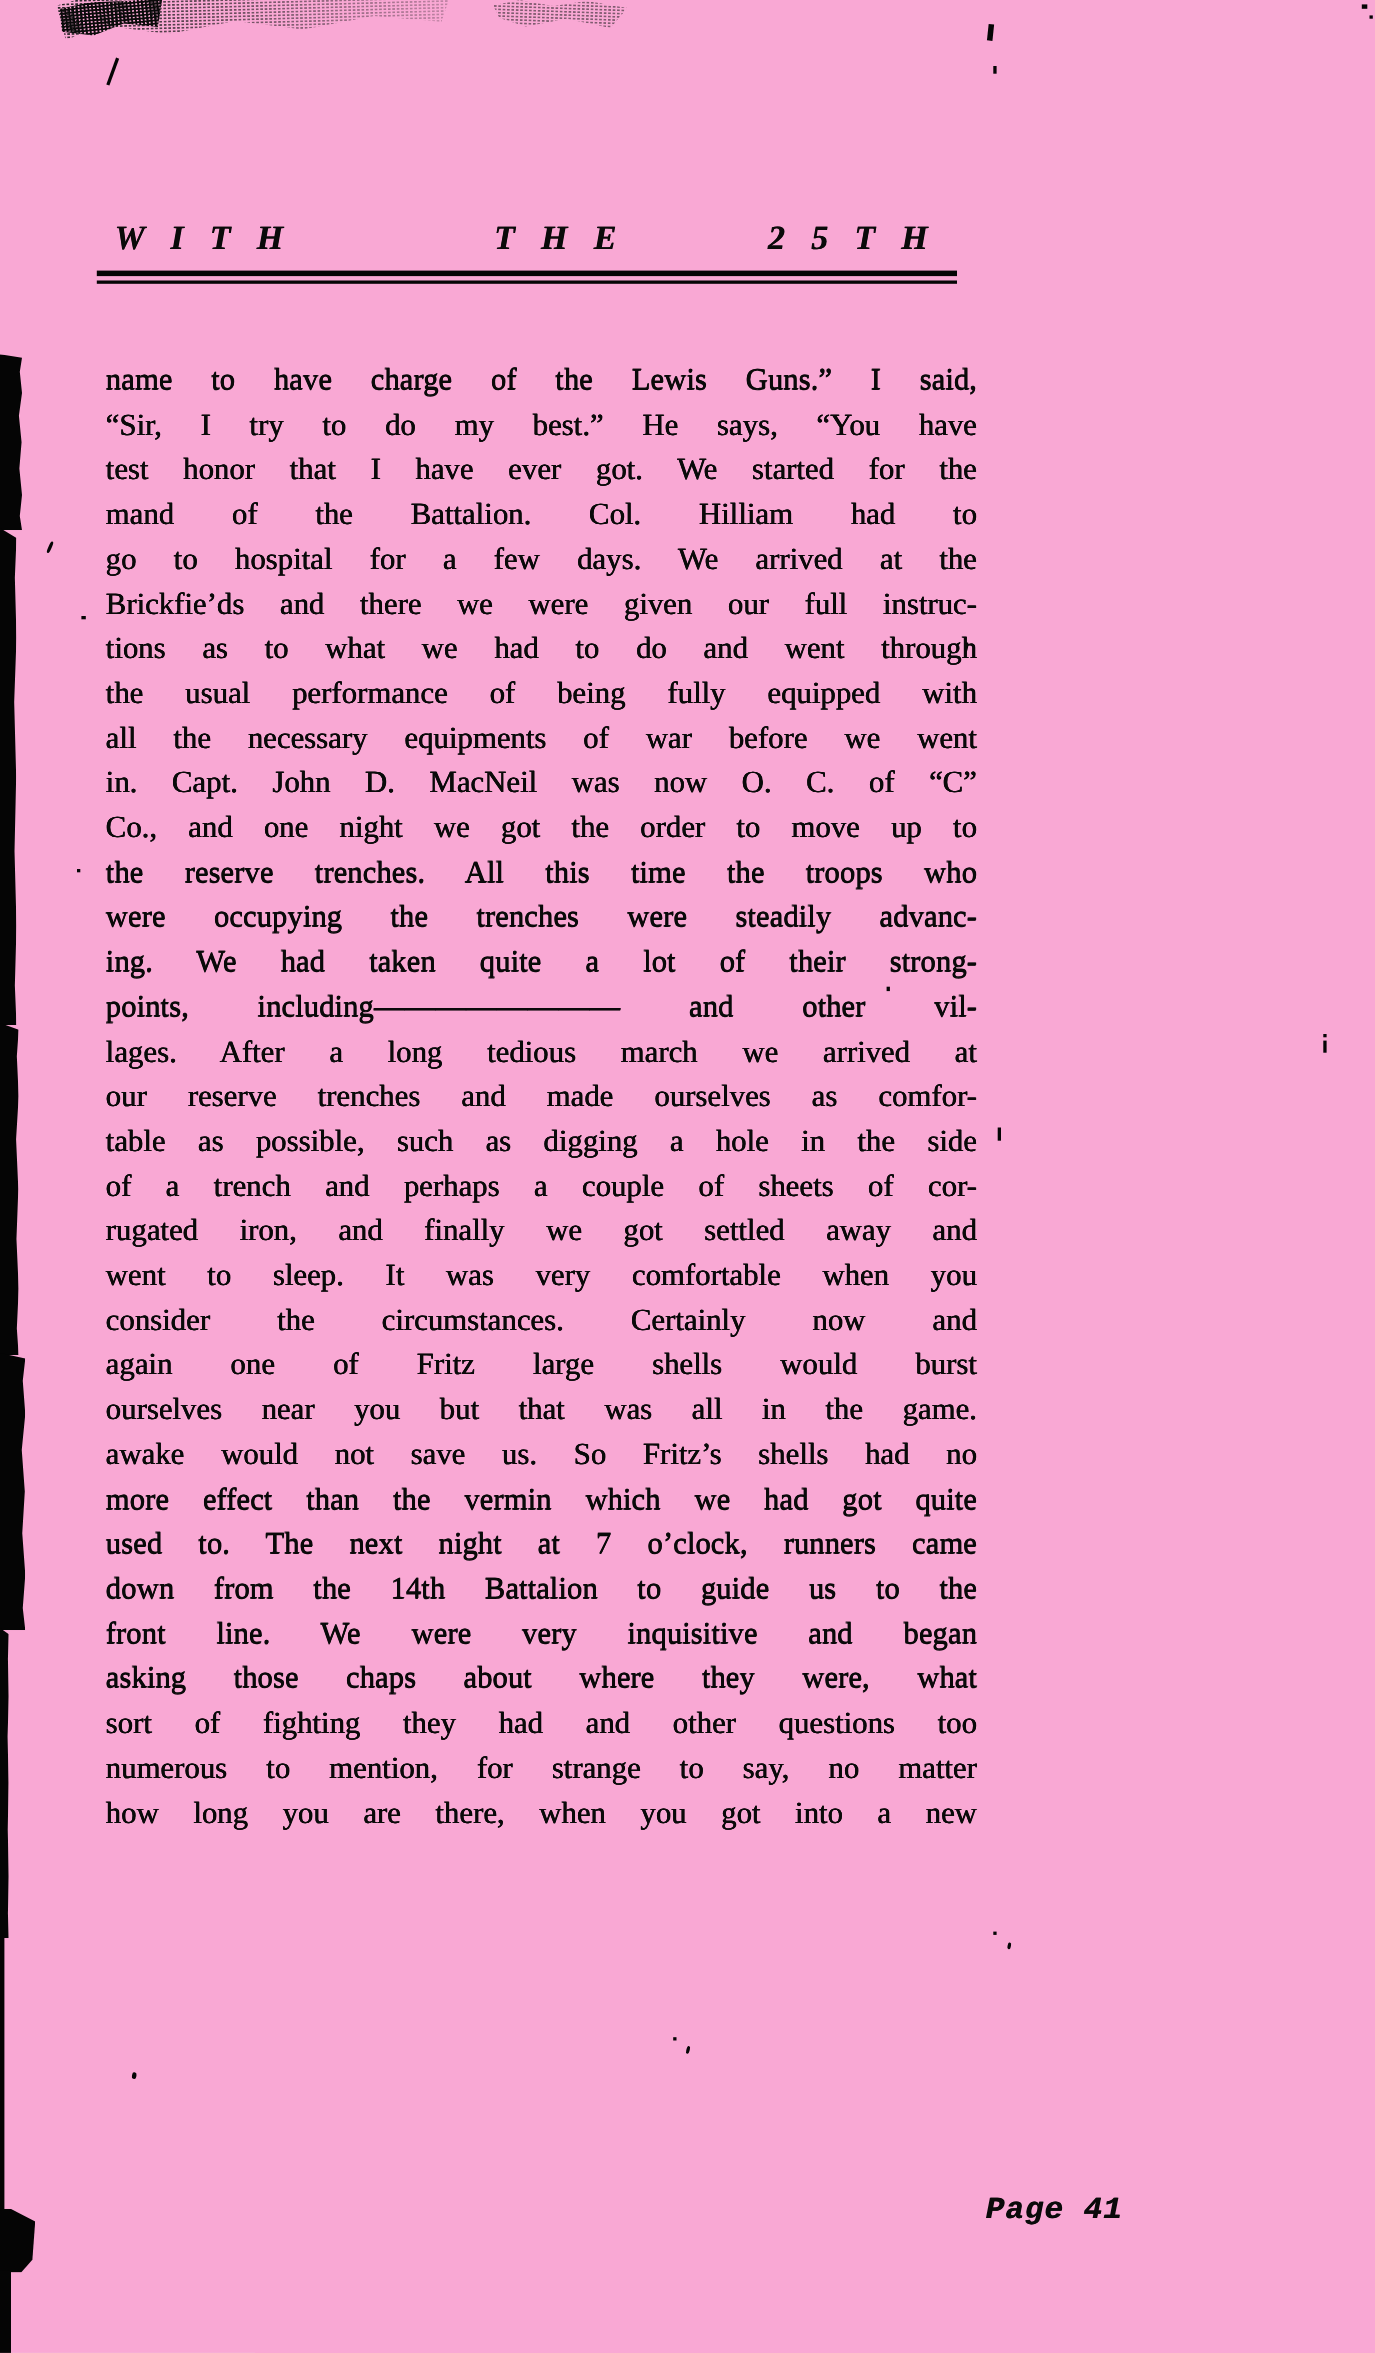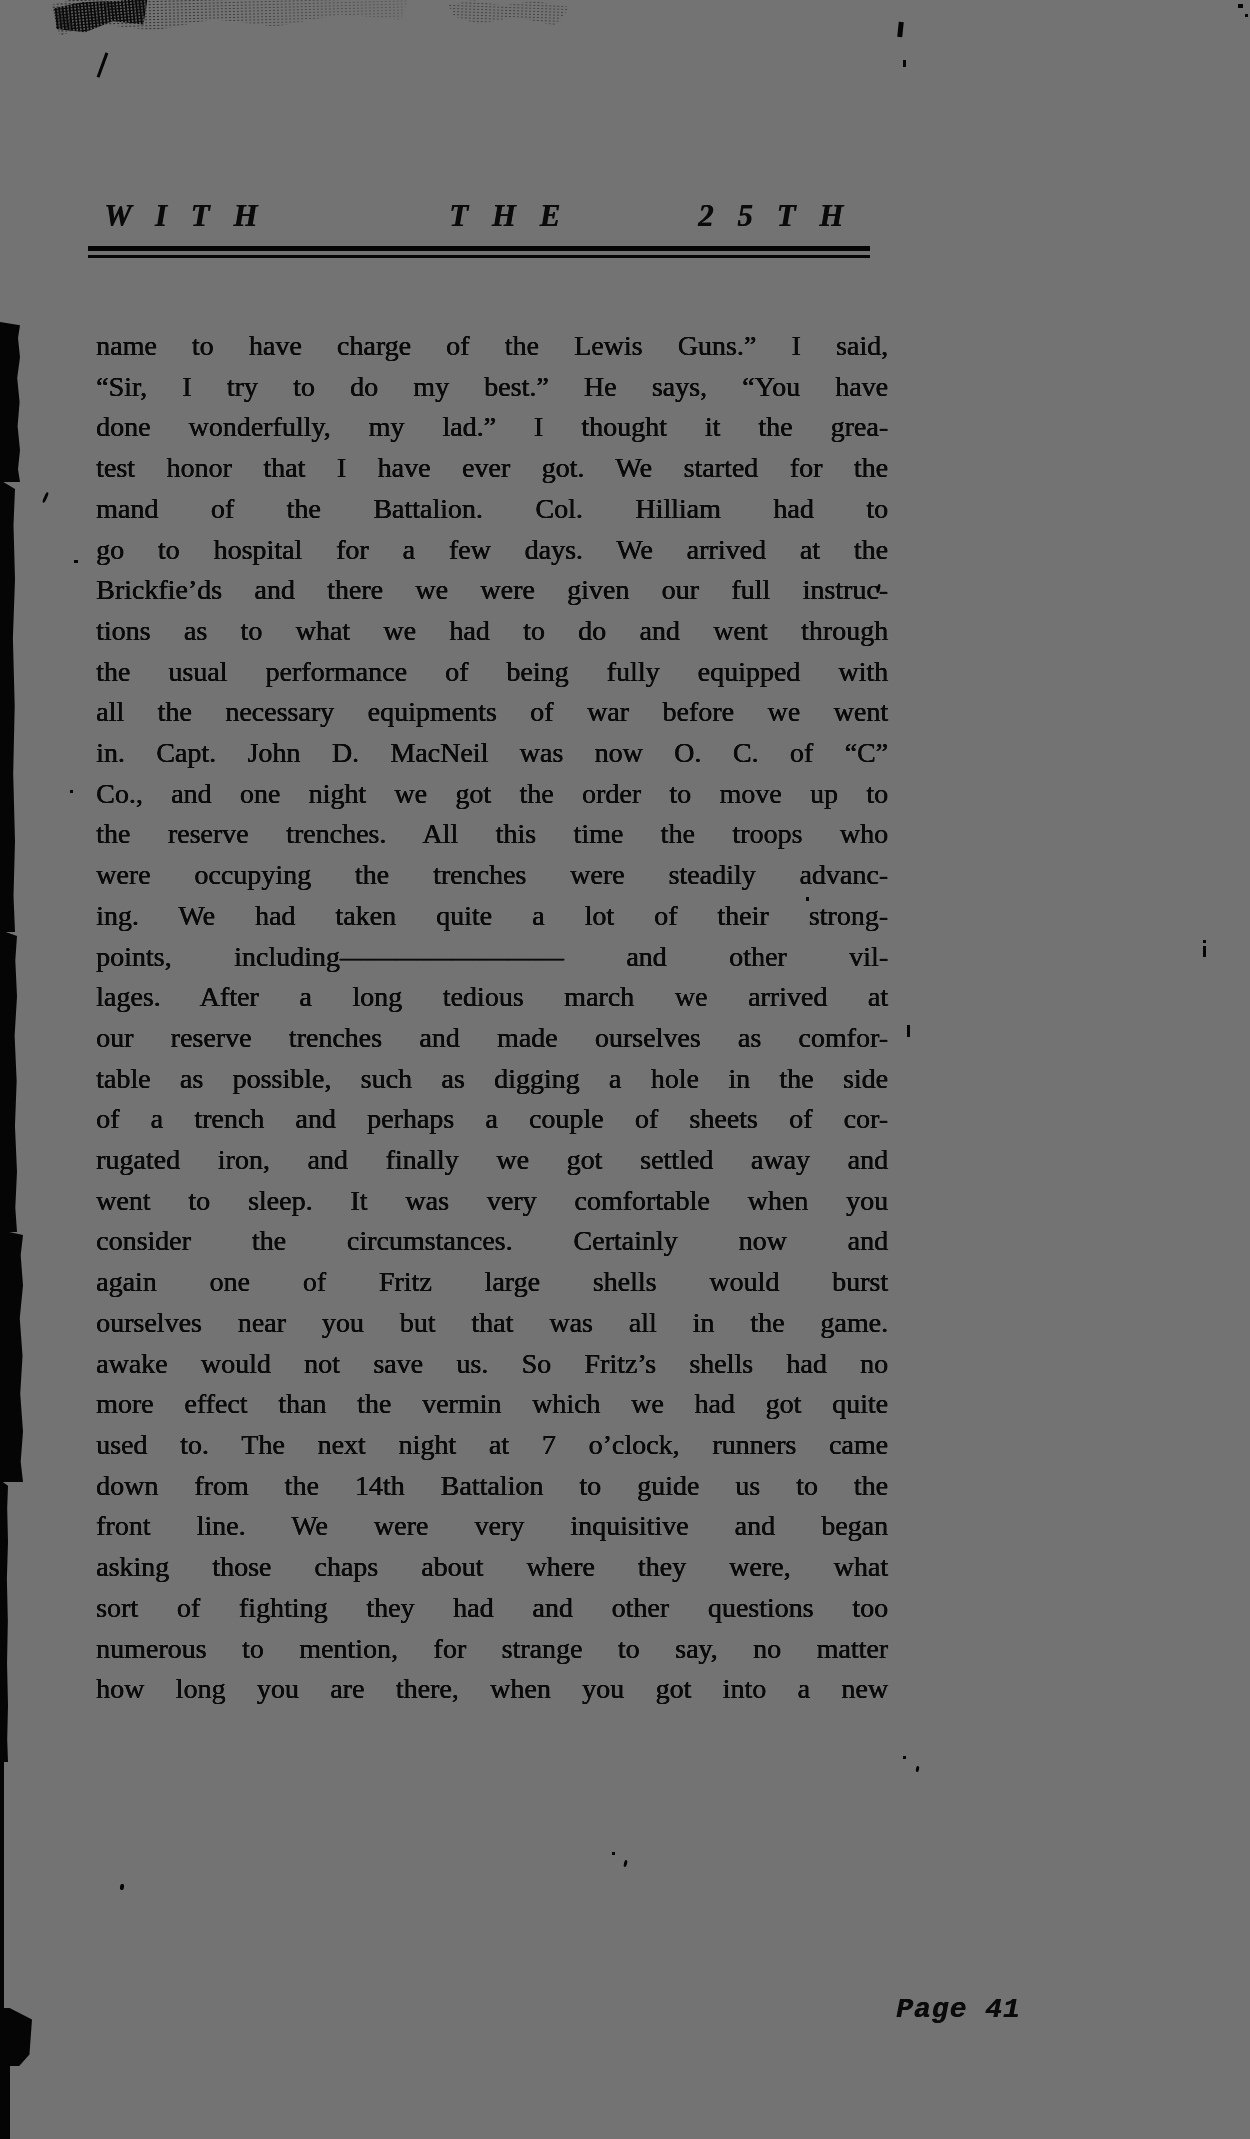--- a/index.html
+++ b/index.html
@@ -1,20 +1,20 @@
 <!DOCTYPE html>
 <html><head>
 <meta charset="utf-8">
 <style>
   html,body{margin:0;padding:0;background:#e8e8e8;}
   .page{
     position:relative;
     width:1250px;height:2139px;
     margin:0 auto;
-    background:#737373;
+    background:#f9a8d4;
     overflow:hidden;
     font-family:"Liberation Serif","DejaVu Serif",serif;
     color:#0a0a0a;
   }
 
   
   .rh-word{
     position:absolute;
     top:198px;
     font-size:31px;
@@ -153,21 +153,20 @@
   <div>
     <span class="rh-word rh-w1">W I T H</span>
     <span class="rh-word rh-w2">T H E</span>
     <span class="rh-word rh-w3">2 5 T H</span>
   </div>
   <div class="double-rule"></div>
 
   <div class="body-text">
       <div class="line">name to have charge of the Lewis Guns.”  I said,</div>
       <div class="line">“Sir, I try to do my best.”  He says, “You have</div>
-      <div class="line">done wonderfully, my lad.”  I thought it the grea-</div>
       <div class="line">test honor that I have ever got.  We started for the</div>
       <div class="line">mand of the Battalion.  Col. Hilliam had to</div>
       <div class="line">go to hospital for a few days.  We arrived at the</div>
       <div class="line">Brickfie’ds and there we were given our full instruc-</div>
       <div class="line">tions as to what we had to do and went through</div>
       <div class="line">the usual performance of being fully equipped with</div>
       <div class="line">all the necessary equipments of war before we went</div>
       <div class="line">in.  Capt. John D. MacNeil was now O. C. of “C”</div>
       <div class="line">Co., and one night we got the order to move up to</div>
       <div class="line">the reserve trenches.  All this time the troops who</div>

